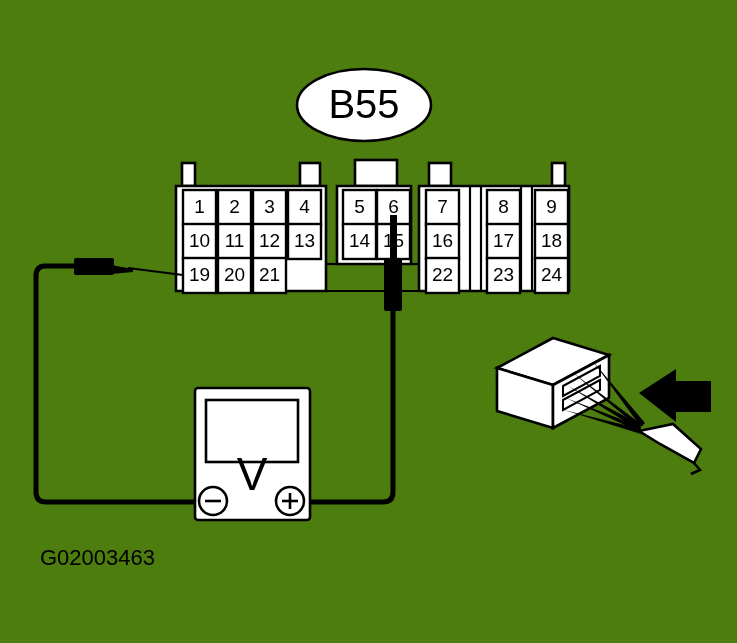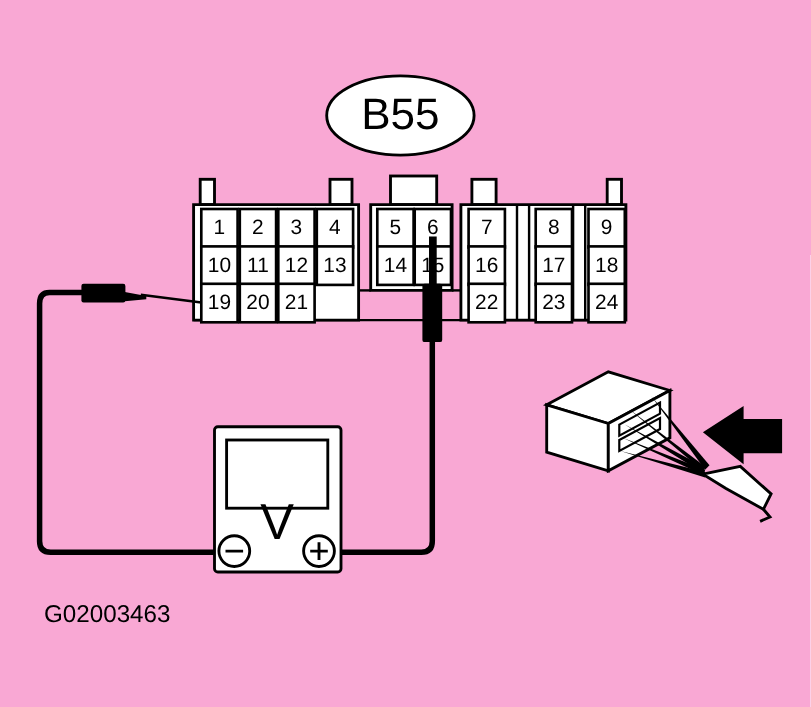--- a/index.html
+++ b/index.html
@@ -8,21 +8,21 @@
     padding: 0;
     background: #ffffff;
   }
   body {
     font-family: "Liberation Sans", sans-serif;
   }
   #canvas {
     position: relative;
     width: 737px;
     height: 643px;
-    background: #f9a8d4;
+    background: #4d7c0f;
     overflow: hidden;
   }
   #diagram-svg {
     position: absolute;
     left: 0;
     top: 0;
     width: 737px;
     height: 643px;
     display: block;
   }

